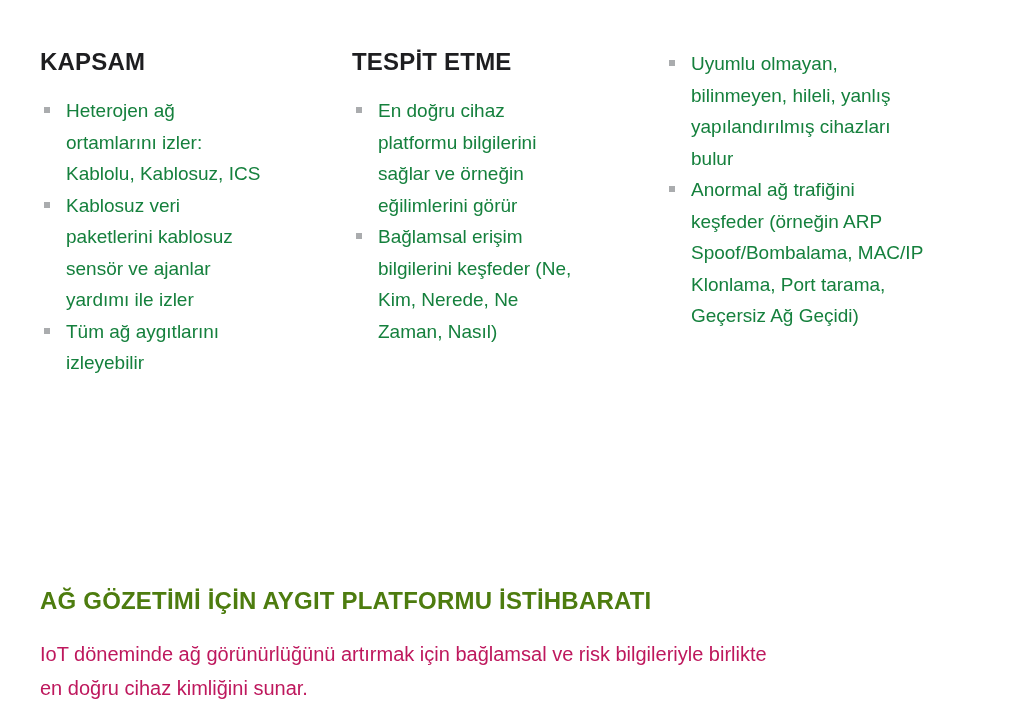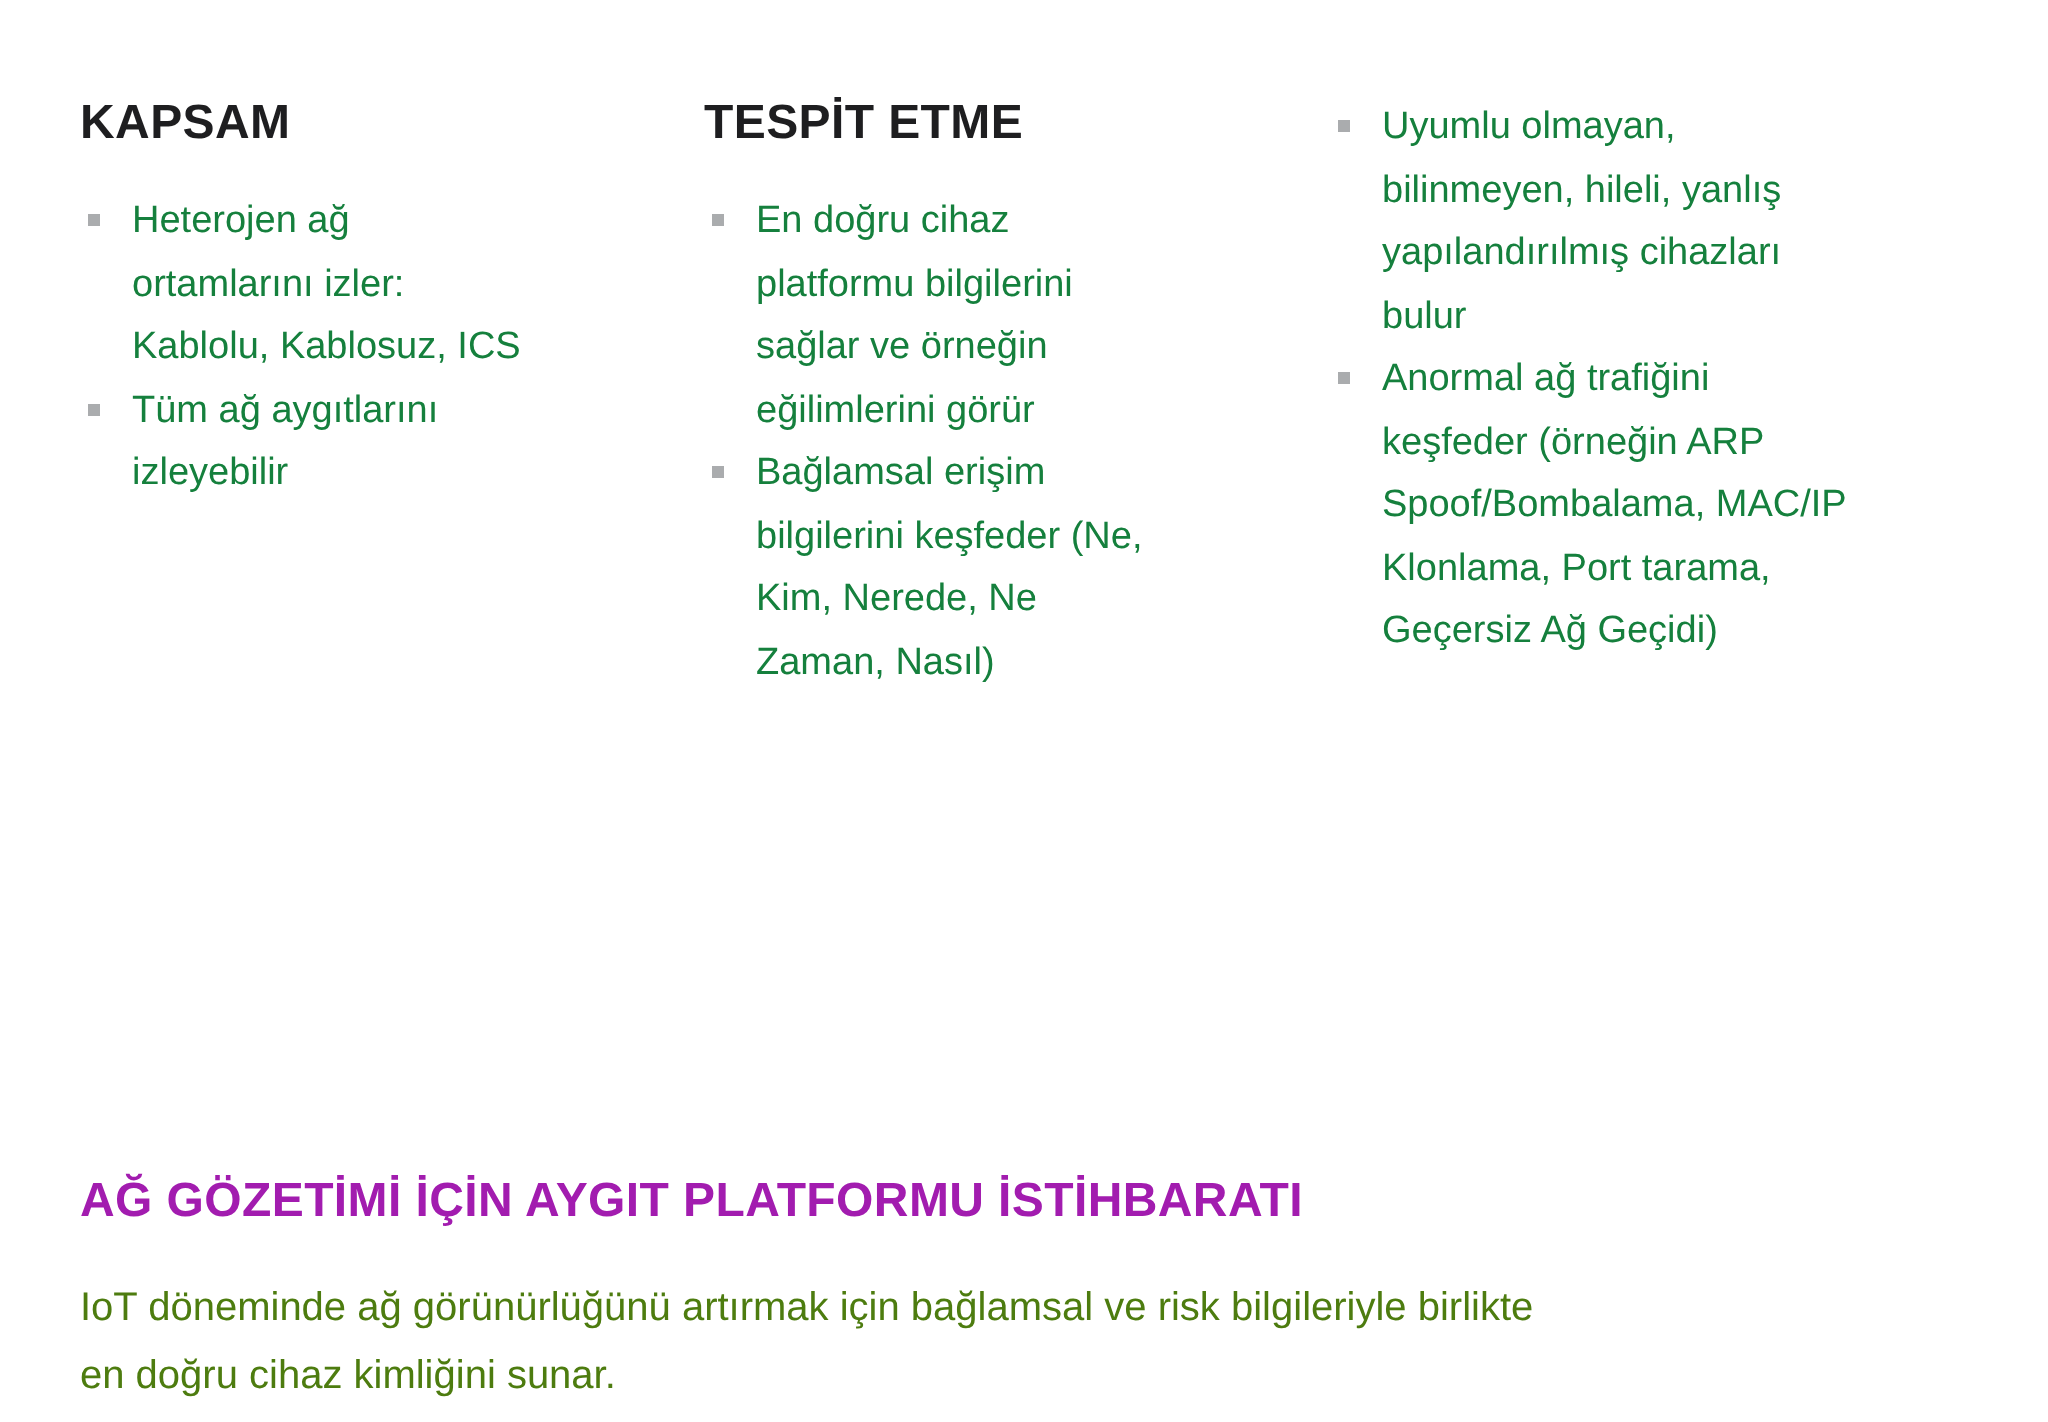--- a/index.html
+++ b/index.html
@@ -58,44 +58,51 @@
     position: absolute;
     left: 40px;
     top: 586px;
     width: 945px;
   }
   .footer-title {
     margin: 0 0 21px 0;
     font-size: 24px;
     line-height: 30px;
     font-weight: 700;
-    color: #a21caf;
+    color: #4d7c0f;
     letter-spacing: 0.2px;
   }
   .footer-desc {
     margin: 0;
     font-size: 20px;
     line-height: 34px;
-    color: #4d7c0f;
+    color: #be185d;
     white-space: pre-line;
   }
 </style>
 </head>
 <body>
 
 <div class="page">
 
   <section class="col col-1">
     <h2 class="col-heading">KAPSAM</h2>
     <ul class="feature-list">
       <li>
         <span class="bullet"></span>
         <span class="item-text">Heterojen ağ
 ortamlarını izler:
 Kablolu, Kablosuz, ICS</span>
+      </li>
+      <li>
+        <span class="bullet"></span>
+        <span class="item-text">Kablosuz veri
+paketlerini kablosuz
+sensör ve ajanlar
+yardımı ile izler</span>
       </li>
       <li>
         <span class="bullet"></span>
         <span class="item-text">Tüm ağ aygıtlarını
 izleyebilir</span>
       </li>
     </ul>
   </section>
 
   <section class="col col-2">

